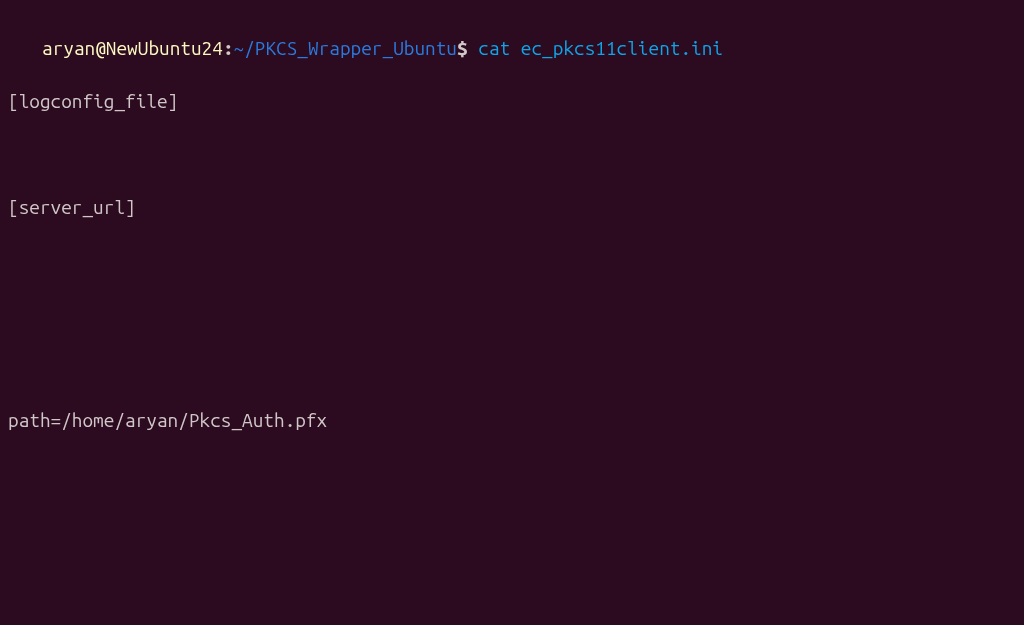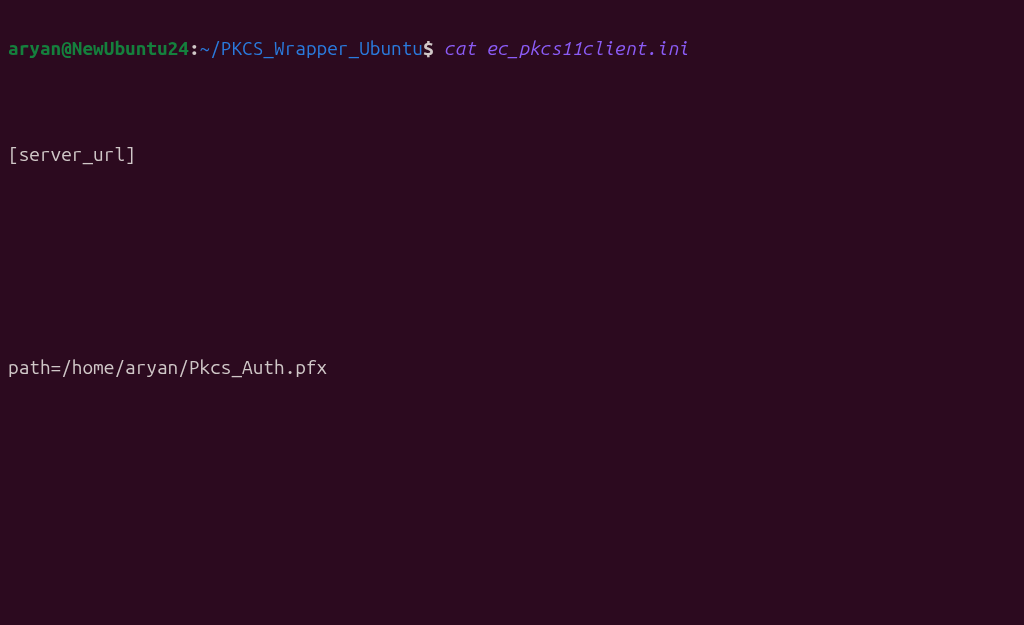--- a/index.html
+++ b/index.html
@@ -15,55 +15,56 @@
       padding: 8px;
       color: #d0c8c8;
       width: 1024px;
       height: 625px;
       overflow: hidden;
     }
     .terminal {
       white-space: pre-wrap;
     }
     .user {
-      color: #15803d;
-      font-weight: bold;
+      color: #fef9c3;
+      font-weight: normal;
+      margin-left: 34px;
     }
     .colon {
       color: #d0c8c8;
       font-weight: bold;
     }
     .path {
       color: #2a7bde;
       font-weight: normal;
     }
     .dollar {
       color: #d0c8c8;
       font-weight: bold;
     }
     .command {
-      color: #8b5cf6;
-      font-style: italic;
+      color: #0ea5e9;
     }
     .output {
       color: #d0c8c8;
     }
     .line {
       display: block;
     }
     .blank {
       display: block;
       height: 1.4em;
     }
   </style>
 </head>
 <body>
 
 <div class="terminal">
 <span class="line"><span class="user">aryan@NewUbuntu24</span><span class="colon">:</span><span class="path">~/PKCS_Wrapper_Ubuntu</span><span class="dollar">$ </span><span class="command">cat ec_pkcs11client.ini</span></span>
+<span class="line output">[logconfig_file]</span>
 <span class="blank"></span>
 <span class="line output">[server_url]</span>
 <span class="blank"></span>
 <span class="blank"></span>
 <span class="blank"></span>
 <span class="line output">path=/home/aryan/Pkcs_Auth.pfx</span>
 <span class="blank"></span>
 
 
 

